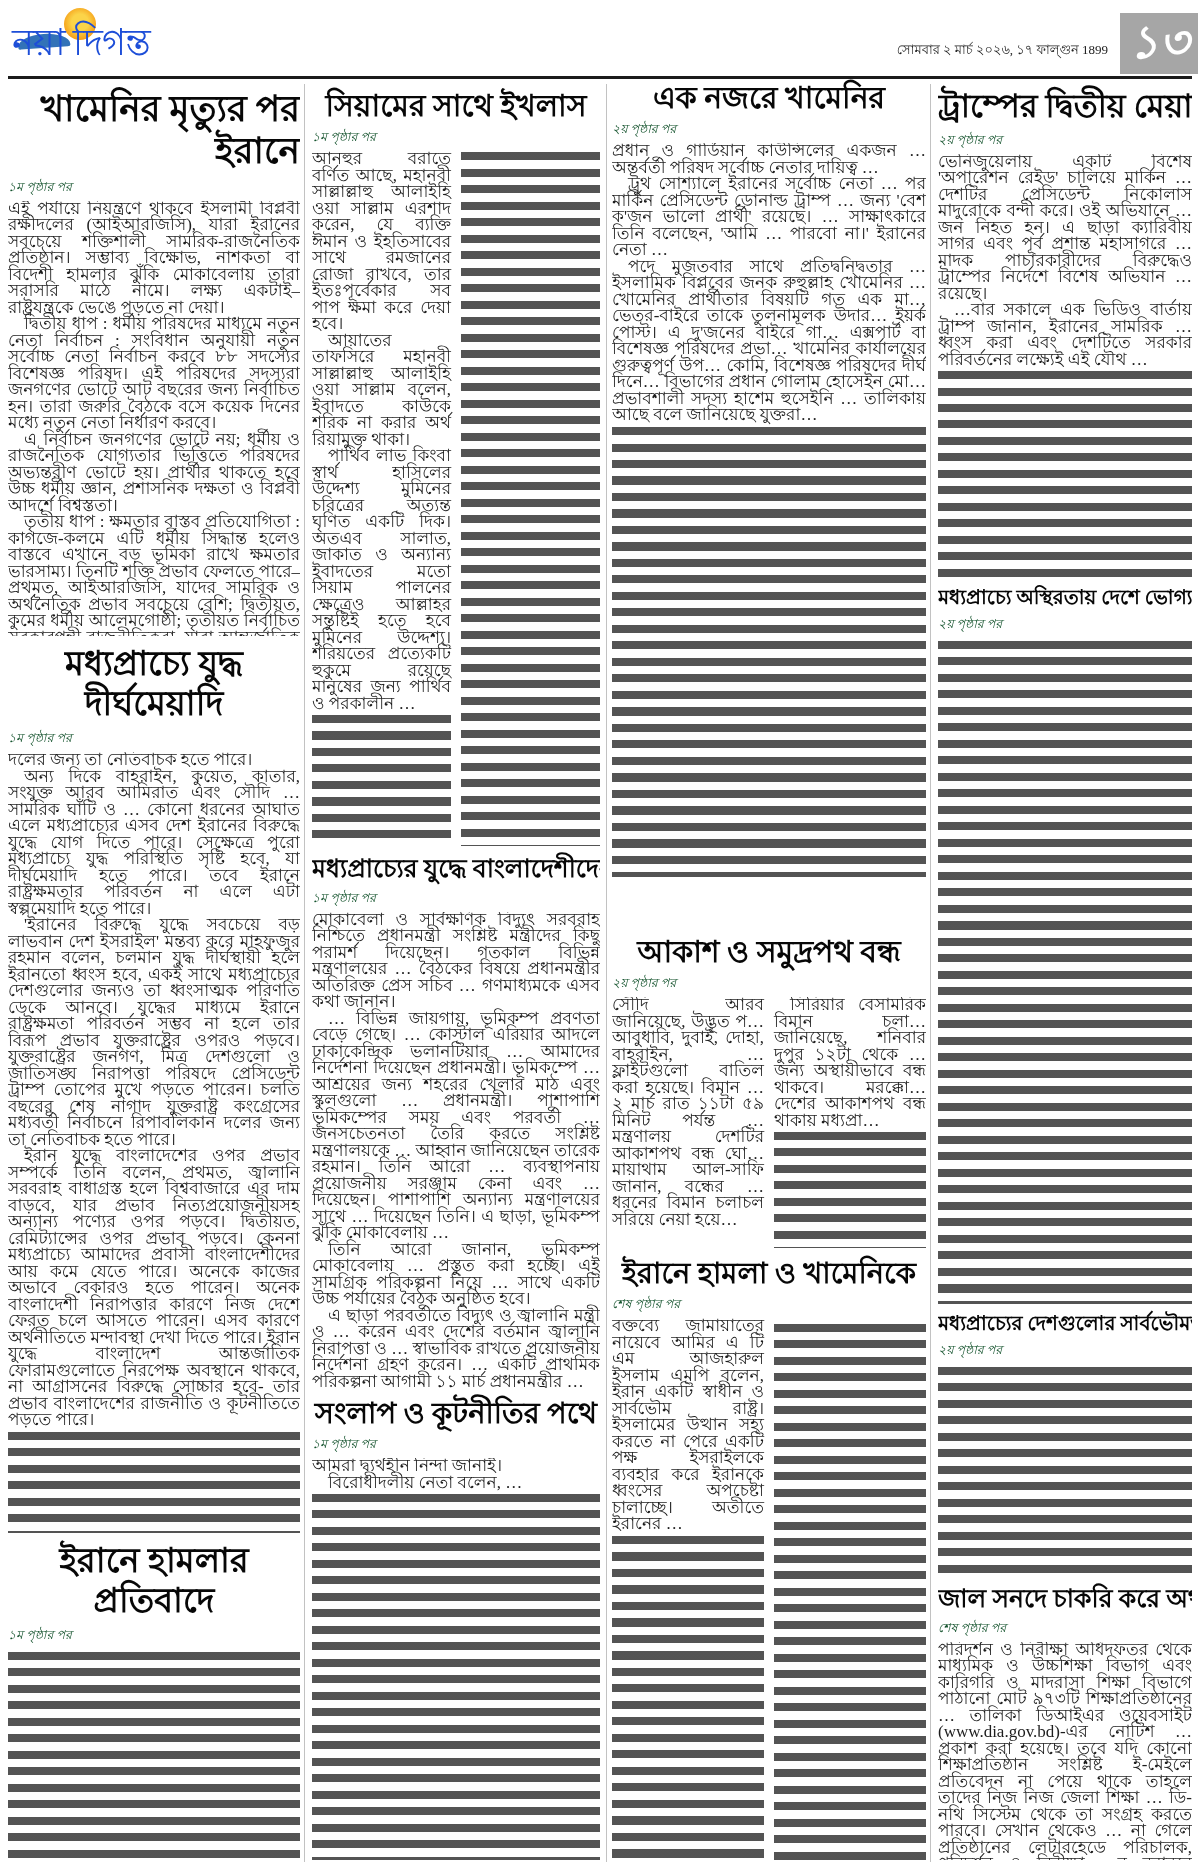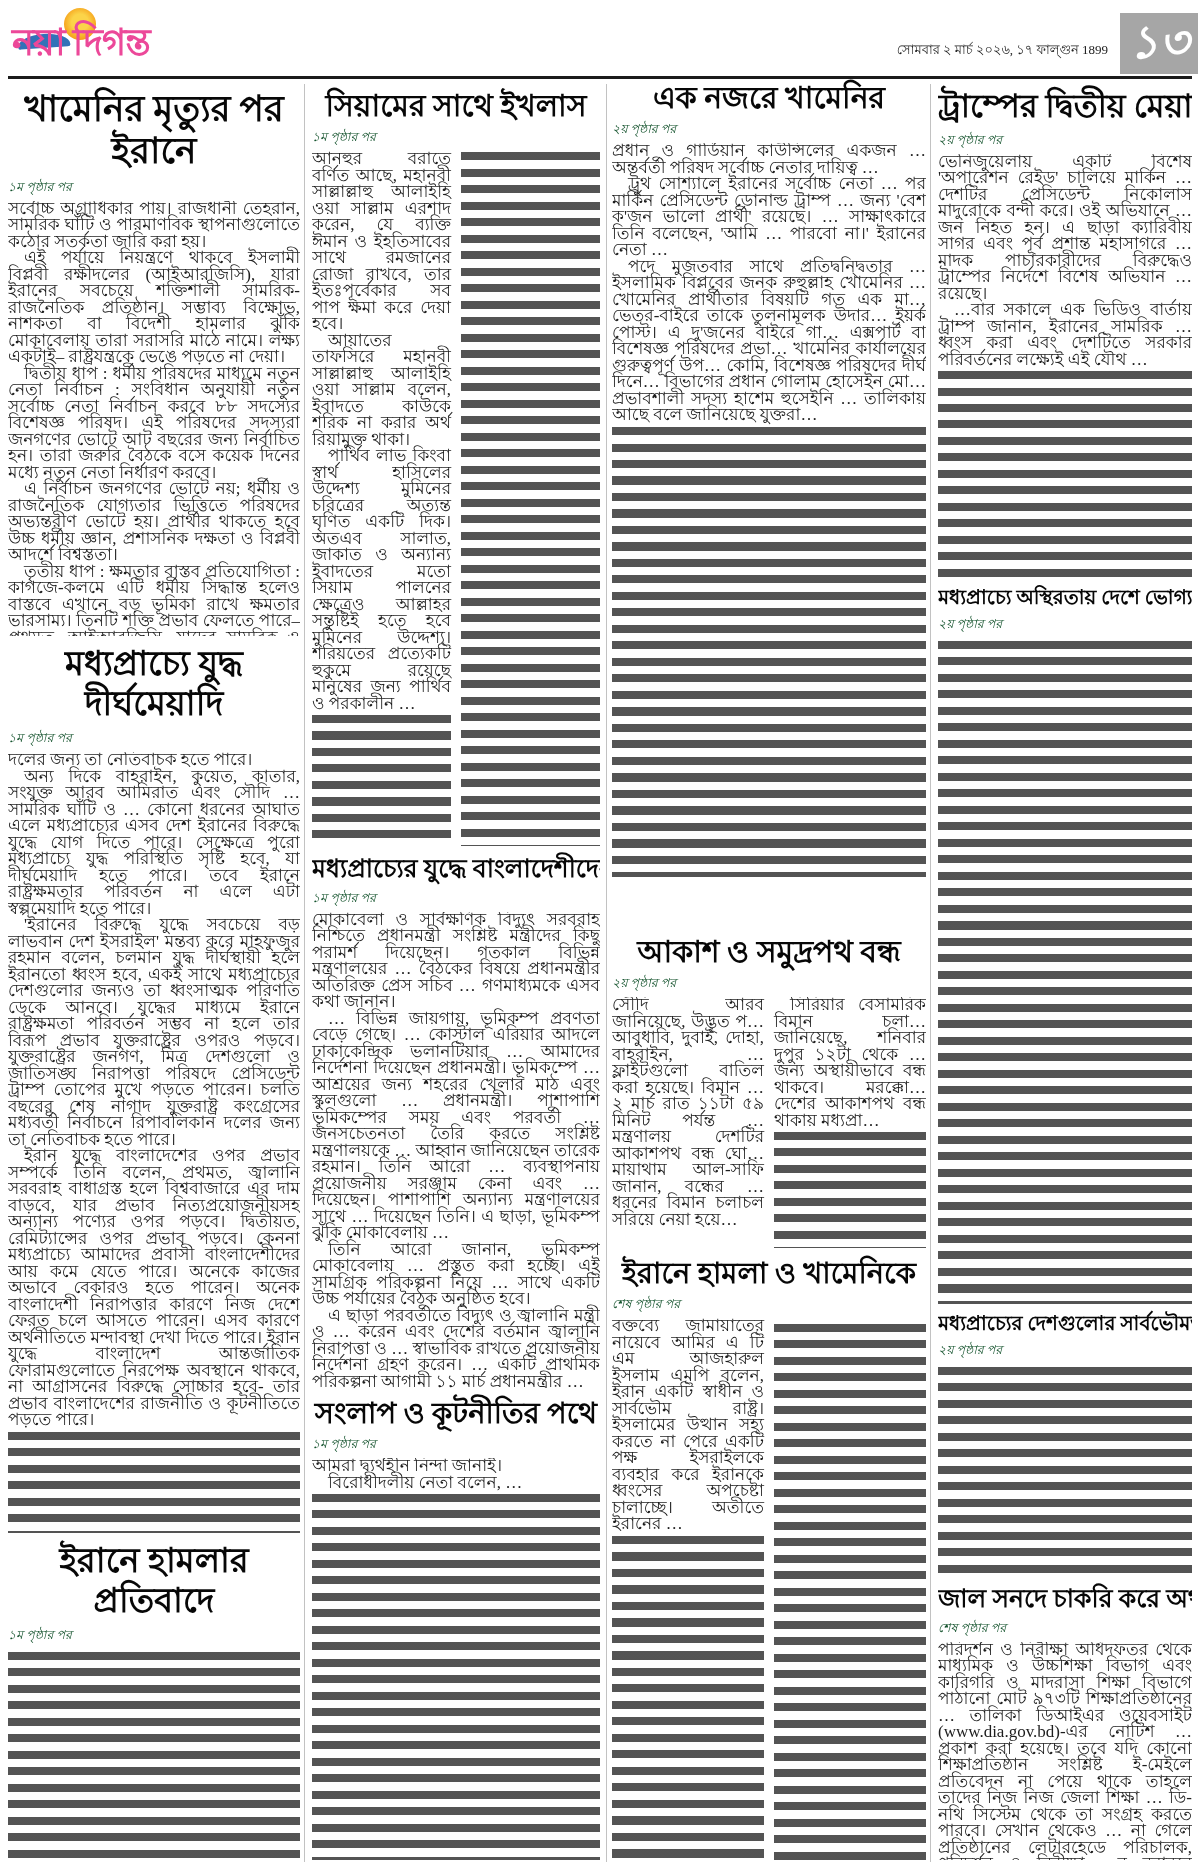--- a/index.html
+++ b/index.html
@@ -9,22 +9,22 @@
     overflow:hidden;
   }
   .page{position:absolute;inset:0;}
   
   .masthead{position:absolute;left:0;top:0;width:1200px;height:76px;background:#fff;}
   .logo{position:absolute;left:12px;top:12px;width:200px;height:60px;}
   .logo .sun{position:absolute;left:52px;top:-4px;width:32px;height:32px;border-radius:50%;
     background:radial-gradient(circle at 50% 45%, #fbd449 0 35%, #f6a21c 70%, #ef8c12 100%);}
   .logo .bird{position:absolute;left:6px;top:22px;width:52px;height:14px;background:#1c63b0;
     border-radius:100% 100% 10% 10% / 160% 160% 20% 20%;transform:rotate(-4deg);opacity:.9;}
-  .logo .logo-text{position:absolute;left:0;top:4px;width:200px;font-size:37px;font-weight:bold;
-    color:#ec4899;letter-spacing:-1px;line-height:54px;white-space:nowrap;}
+  .logo .logo-text{position:absolute;left:0;top:4px;width:200px;font-size:37px;font-weight:normal;
+    color:#1d4ed8;letter-spacing:-1px;line-height:54px;white-space:nowrap;}
   .dateline{position:absolute;right:92px;top:40px;font-size:13px;color:#222;white-space:nowrap;}
   .pagenum{position:absolute;left:1120px;top:13px;width:78px;height:61px;background:#a6a6a6;
     color:#ffffff;font-size:46px;font-weight:bold;font-style:italic;text-align:center;line-height:60px;}
   .toprule{position:absolute;left:8px;top:76px;width:1184px;height:3px;background:#1b1b1b;}
   
   .divider{position:absolute;top:84px;width:1px;height:1778px;background:#c2c2c2;}
   .d1{left:304px}.d2{left:606px}.d3{left:930px}
   
   .slot{position:absolute;display:flex;flex-direction:column;overflow:hidden;}
   #a1{left:8px;top:84px;width:292px;height:552px;}
@@ -34,21 +34,21 @@
   #a5{left:312px;top:850px;width:288px;height:540px;}
   #a6{left:312px;top:1392px;width:288px;height:468px;}
   #a7{left:612px;top:76px;width:314px;height:842px;}
   #a8{left:612px;top:930px;width:314px;height:318px;}
   #a9{left:612px;top:1252px;width:314px;height:608px;}
   #a10{left:938px;top:84px;width:254px;height:496px;}
   #a11{left:938px;top:582px;width:254px;height:722px;}
   #a12{left:938px;top:1308px;width:254px;height:268px;}
   #a13{left:938px;top:1580px;width:254px;height:280px;}
   .headline{font-weight:bold;color:#070707;text-align:center;line-height:1.18;margin:4px 0 5px 0;}
-  #a1 .headline{font-size:36px;}
+  #a1 .headline{font-size:36px;text-align:right;}
   #a2 .headline{font-size:34px;text-align:center;}
   #a3 .headline{font-size:34px;}
   #a4 .headline{font-size:30px;}
   #a5 .headline{font-size:25px;white-space:nowrap;overflow:visible;}
   #a6 .headline{font-size:29px;white-space:nowrap;}
   #a7 .headline{font-size:30px;}
   #a8 .headline{font-size:30px;}
   #a9 .headline{font-size:29px;white-space:nowrap;}
   #a10 .headline{font-size:32px;white-space:nowrap;}
   #a11 .headline{font-size:20px;white-space:nowrap;}
@@ -80,21 +80,20 @@
   <div class="toprule"></div>
 
   <div class="divider d1"></div>
   <div class="divider d2"></div>
   <div class="divider d3"></div>
 
   <section class="slot" id="a1">
       <div class="headline">খামেনির মৃত্যুর পর ইরানে</div>
       <div class="continued">১ম পৃষ্ঠার পর</div>
       <div class="body">
-        <p class="para">সর্বোচ্চ অগ্রাধিকার পায়। রাজধানী তেহরান, সামরিক ঘাঁটি ও পারমাণবিক স্থাপনাগুলোতে কঠোর সতর্কতা জারি করা হয়।</p>
         <p class="para">এই পর্যায়ে নিয়ন্ত্রণে থাকবে ইসলামী বিপ্লবী রক্ষীদলের (আইআরজিসি), যারা ইরানের সবচেয়ে শক্তিশালী সামরিক-রাজনৈতিক প্রতিষ্ঠান। সম্ভাব্য বিক্ষোভ, নাশকতা বা বিদেশী হামলার ঝুঁকি মোকাবেলায় তারা সরাসরি মাঠে নামে। লক্ষ্য একটাই– রাষ্ট্রযন্ত্রকে ভেঙে পড়তে না দেয়া।</p>
         <p class="para">দ্বিতীয় ধাপ : ধর্মীয় পরিষদের মাধ্যমে নতুন নেতা নির্বাচন : সংবিধান অনুযায়ী নতুন সর্বোচ্চ নেতা নির্বাচন করবে ৮৮ সদস্যের বিশেষজ্ঞ পরিষদ। এই পরিষদের সদস্যরা জনগণের ভোটে আট বছরের জন্য নির্বাচিত হন। তারা জরুরি বৈঠকে বসে কয়েক দিনের মধ্যে নতুন নেতা নির্ধারণ করবে।</p>
         <p class="para">এ নির্বাচন জনগণের ভোটে নয়; ধর্মীয় ও রাজনৈতিক যোগ্যতার ভিত্তিতে পরিষদের অভ্যন্তরীণ ভোটে হয়। প্রার্থীর থাকতে হবে উচ্চ ধর্মীয় জ্ঞান, প্রশাসনিক দক্ষতা ও বিপ্লবী আদর্শে বিশ্বস্ততা।</p>
         <p class="para">তৃতীয় ধাপ : ক্ষমতার বাস্তব প্রতিযোগিতা : কাগজে-কলমে এটি ধর্মীয় সিদ্ধান্ত হলেও বাস্তবে এখানে বড় ভূমিকা রাখে ক্ষমতার ভারসাম্য। তিনটি শক্তি প্রভাব ফেলতে পারে– প্রথমত, আইআরজিসি, যাদের সামরিক ও অর্থনৈতিক প্রভাব সবচেয়ে বেশি; দ্বিতীয়ত, কুমের ধর্মীয় আলেমগোষ্ঠী; তৃতীয়ত নির্বাচিত সরকারপন্থী রাজনীতিকরা, যারা আন্তর্জাতিক সম্পর্ক ও অর্থনীতি স্থিতিশীল রাখতে তুলনামূলক মডারেট নেতৃত্ব চায়।</p>
         <p class="para">চতুর্থ ধাপ : নতুন নেতার ক্ষমতা গ্রহণ : নতুন সর্বোচ্চ নেতার দায়িত্ব নেয়ার পরই তিনি হবেন সশস্ত্রবাহিনীর সর্বাধিনায়ক। বিচার বিভাগ, রাষ্ট্রীয় মিডিয়া ও সামরিক কমান্ডার নিয়োগের ক্ষমতাও তার হাতে। যুদ্ধ বা শান্তি–চূড়ান্ত সিদ্ধান্তও তার। অন্যান্য, স্থানীয় বিকল্প বদলায় না; সুপ্রিম লিডার বদলালেই রাষ্ট্রের প্রযুক্তিগত দিকনির্দেশনা বদল হয়।</p>
       </div>
     </section>
   <section class="slot" id="a2">
       <div class="headline">মধ্যপ্রাচ্যে যুদ্ধ দীর্ঘমেয়াদি</div>
       <div class="continued">১ম পৃষ্ঠার পর</div>

